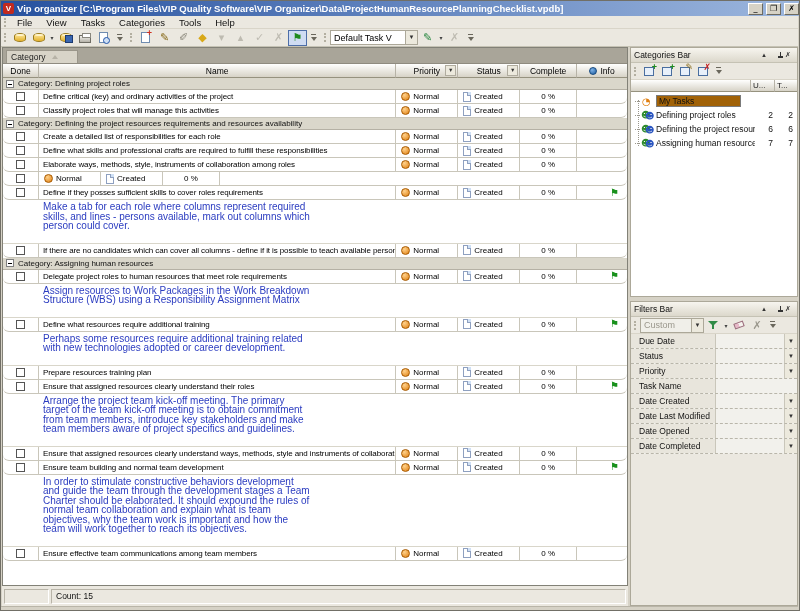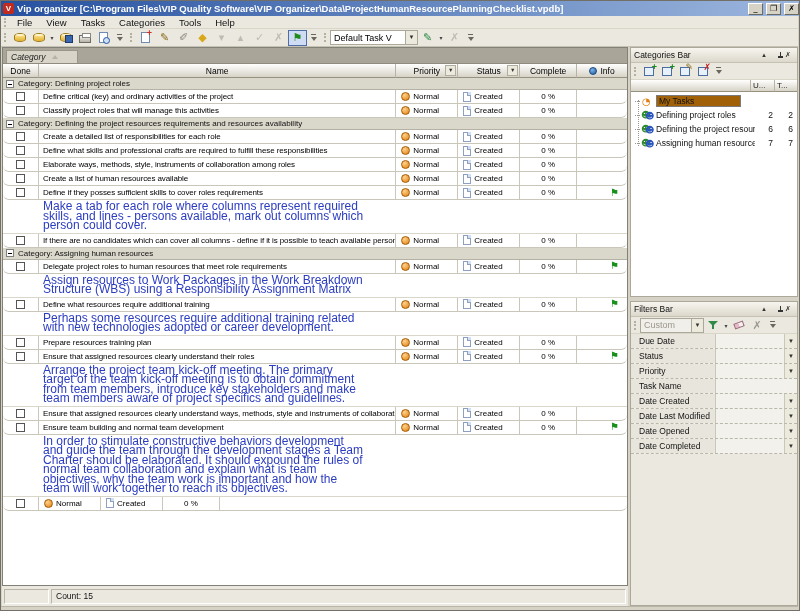--- a/index.html
+++ b/index.html
@@ -53,21 +53,21 @@
   .combo .cval { flex:1; white-space:nowrap; overflow:hidden;}
   .combo .cbtn { width:12px; height:13px; background:#ece9dd; border-left:1px solid #aca899; text-align:center; font-size:6px; line-height:13px; color:#333; flex:0 0 auto;}
   .combo.dis { background:#f0efe9; color:#9a978c;}
   .funnel { width:10px; height:10px; position:relative;}
   .funnel::before { content:""; position:absolute; left:0; top:1px; border-left:5px solid transparent; border-right:5px solid transparent; border-top:5px solid #2f8b46;}
   .funnel::after { content:""; position:absolute; left:4px; top:5px; width:2px; height:4px; background:#2f8b46;}
   .eraser { width:10px; height:6px; background:linear-gradient(90deg,#e7b8c8 50%,#f5f2ee 50%); border:1px solid #9a6a7a; transform:rotate(-20deg);}
   
   .gridzone { position:absolute; left:1px; top:46px; width:626px; height:539px; background:#fff; border:1px solid #828177; display:flex; flex-direction:column;}
   .groupbar { height:16px; background:#a9a599; flex:0 0 auto; display:flex; align-items:flex-end; padding-left:3px; border-bottom:1px solid #8f8b80;}
-  .grouptab { width:72px; height:13px; background:#d8d4c8; border:1px solid #9a968a; border-bottom:none; font-size:8.5px; padding:1px 4px; display:flex; align-items:center; gap:6px; color:#222;font-style:italic;}
+  .grouptab { width:72px; height:13px; background:#d8d4c8; border:1px solid #9a968a; border-bottom:none; font-size:8.5px; padding:1px 4px; display:flex; align-items:center; gap:6px; color:#222;}
   .sorttri { width:0; height:0; border-left:3px solid transparent; border-right:3px solid transparent; border-bottom:4px solid #b6b2a6;}
   .gheader { height:14px; flex:0 0 auto; display:flex;}
   .gh { background:linear-gradient(#fffffe,#d7d3c7); border-right:1px solid #b7b3a7; border-bottom:1px solid #96927f;
     font-size:8.5px; color:#000; display:flex; align-items:center; justify-content:center; gap:3px; position:relative;}
   .hd-dd { width:11px; height:11px; background:#ece9dd; border:1px solid #b0ac9f; font-size:5.5px; line-height:9px; text-align:center; color:#333; position:absolute; right:1px; top:1px;}
   .w-done{width:36px;} .w-name{width:358px;} .w-prio{width:62px;} .w-stat{width:62px;} .w-comp{width:57px;} .w-info{width:50px; border-right:none;}
   .info-ico { width:8px; height:8px; border-radius:50%; background:radial-gradient(circle at 35% 30%, #7fb2e8, #1c5c9e); border:1px solid #174a80; display:inline-block;}
   .gbody { flex:1; overflow:hidden; background:#fff;}
   .catrow { height:12px; background:#dad7cb; border-bottom:1px solid #b5b1a5; display:flex; align-items:center; gap:4px; padding-left:3px; font-size:8px; color:#111;}
   .minus { width:8px; height:8px; background:#fff; border:1px solid #808080; position:relative; flex:0 0 auto;}
@@ -78,21 +78,21 @@
   .c.name { width:358px; padding-left:4px; white-space:nowrap; letter-spacing:-0.1px;}
   .c.prio { width:62px; padding-left:5px; gap:3px;}
   .c.stat { width:62px; padding-left:5px; gap:3px;}
   .c.comp { width:57px; justify-content:center;}
   .c.info { width:50px; border-right:none; justify-content:flex-end; padding-right:8px;}
   .chk { width:9px; height:9px; background:#fff; border:1px solid #555;}
   .ball { width:9px; height:9px; border-radius:50%; background:radial-gradient(circle at 35% 30%, #ffd28c, var(--priority-orange)); border:1px solid #a85a00; flex:0 0 auto;}
   .doc { width:8px; height:10px; background:#fff; border:1px solid #8ea0c0; position:relative; flex:0 0 auto;}
   .doc::after { content:""; position:absolute; right:-1px; top:-1px; width:3px; height:3px; background:#cfe0f5; border-left:1px solid #8ea0c0; border-bottom:1px solid #8ea0c0;}
   .flag { color:var(--flag-green); font-size:10px; line-height:10px; font-family:"DejaVu Sans", sans-serif;}
-  .noterow { padding:2px 4px 2px 40px; color:var(--note-blue); font-size:12px; line-height:9.5px; border-bottom:1px solid #d9d6ca; white-space:pre-line;}
+  .noterow { padding:2px 4px 12px 40px; color:var(--note-blue); font-size:10px; line-height:9.5px; border-bottom:1px solid #d9d6ca; white-space:pre-line;}
   
   .splitter { position:absolute; left:627px; top:46px; width:2px; height:539px; background:#d6d2c6;}
   .rightframe { position:absolute; left:797px; top:15px; width:3px; height:596px; background:#d6d2c6;}
   .bottomframe { position:absolute; left:0; top:605px; width:800px; height:6px; background:#d6d2c6; border-top:1px solid #b9b5a8;}
   
   .statusbar { position:absolute; left:1px; top:585px; width:626px; height:20px; background:#ebe8e0; display:flex; align-items:center; gap:2px; padding:2px;}
   .spanel { height:15px; border:1px solid; border-color:#b8b4a8 #fff #fff #b8b4a8; display:flex; align-items:center; padding:0 4px; font-size:8.5px; color:#111;}
   .spanel.small { width:45px;}
   .spanel.count { flex:1;}
   
@@ -348,21 +348,20 @@
         </div>
     <div class="c comp">0 %</div>
     <div class="c info">
           <span class="flag" style="visibility: hidden;">⚑</span>
         </div>
   </div>
       <div class="trow">
     <div class="c done">
           <span class="chk"></span>
         </div>
-    <div class="c name">Create a list of human resources available</div>
     <div class="c prio">
           <span class="ball"></span>
           <span>Normal</span>
         </div>
     <div class="c stat">
           <span class="doc"></span>
           <span>Created</span>
         </div>
     <div class="c comp">0 %</div>
     <div class="c info">
@@ -531,20 +530,21 @@
       <div class="noterow">In order to stimulate constructive behaviors development
 and guide the team through the development stages a Team
 Charter should be elaborated. It should expound the rules of
 normal team collaboration and explain what is team
 objectives, why the team work is important and how the
 team will work together to reach its objectives.</div>
       <div class="trow">
     <div class="c done">
           <span class="chk"></span>
         </div>
+    <div class="c name">Ensure effective team communications among team members</div>
     <div class="c prio">
           <span class="ball"></span>
           <span>Normal</span>
         </div>
     <div class="c stat">
           <span class="doc"></span>
           <span>Created</span>
         </div>
     <div class="c comp">0 %</div>
     <div class="c info">

